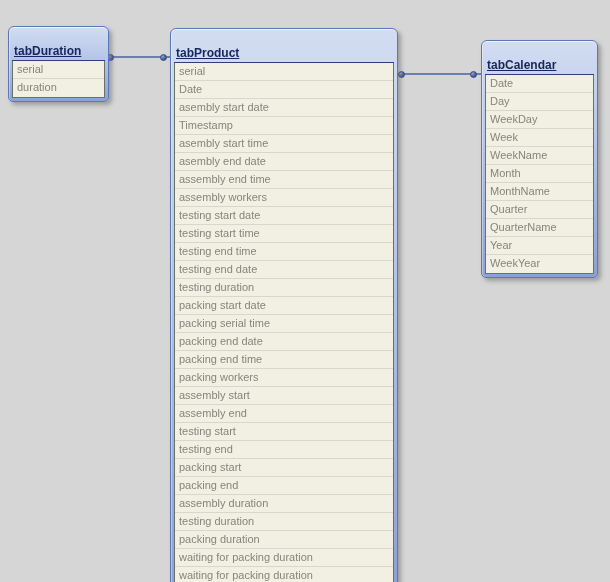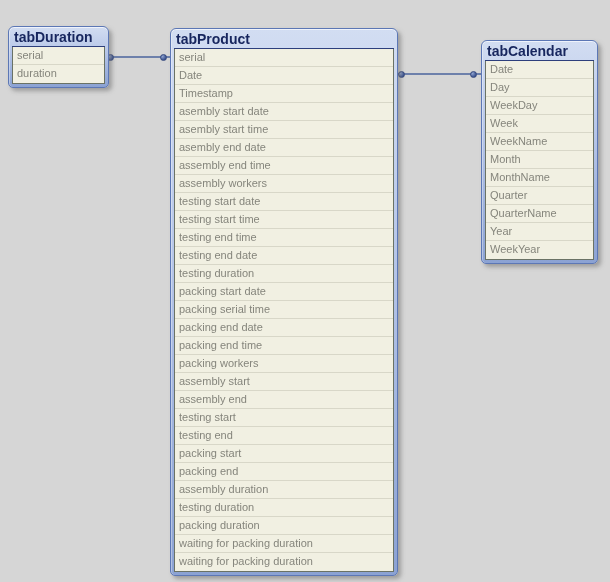--- a/index.html
+++ b/index.html
@@ -18,29 +18,30 @@
     box-sizing: border-box;
     background: linear-gradient(to bottom, #d2ddf2 0%, #b4c4e7 45%, #8ba2d3 100%);
     border: 1px solid #5c77b5;
     border-radius: 6px 6px 5px 5px;
     padding: 2px 3px 3px 3px;
     box-shadow: 3px 3px 4px rgba(110,110,110,0.55),
                 inset 0 1px 0 rgba(255,255,255,0.65),
                 inset 1px 0 0 rgba(255,255,255,0.35);
   }
   .window-title {
-    font-size: 14px;
+    font-size: 12px;
     font-weight: bold;
     color: #17265e;
-    padding: 2px 2px 3px 2px;
+    padding: 16px 2px 3px 2px;
     line-height: 12px;
     white-space: nowrap;
     overflow: hidden;
     border-bottom: 1px solid #2d3f7c;
     cursor: default;
+    text-decoration: underline;
   }
   .window-body {
     background: #f1f0e2;
     border: 1px solid #6a7265;
     border-top: none;
   }
   .field-row {
     height: 18px;
     box-sizing: border-box;
     line-height: 17px;
@@ -104,23 +105,23 @@
   </div>
 
   <div id="win-tabproduct" class="window">
     <div class="window-title">tabProduct</div>
     <div class="window-body">
 
         <div class="field-row">serial</div>
 
         <div class="field-row">Date</div>
 
+        <div class="field-row">asembly start date</div>
+
         <div class="field-row">Timestamp</div>
-
-        <div class="field-row">asembly start date</div>
 
         <div class="field-row">asembly start time</div>
 
         <div class="field-row">asembly end date</div>
 
         <div class="field-row">assembly end time</div>
 
         <div class="field-row">assembly workers</div>
 
         <div class="field-row">testing start date</div>

